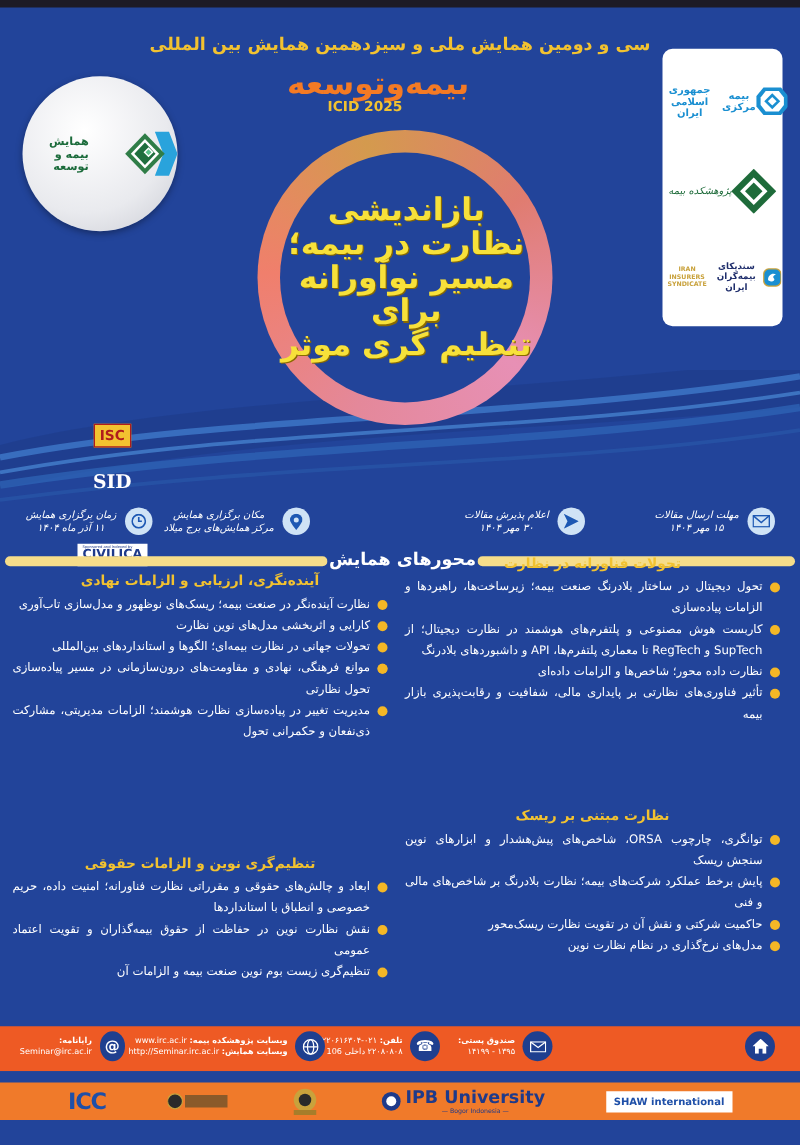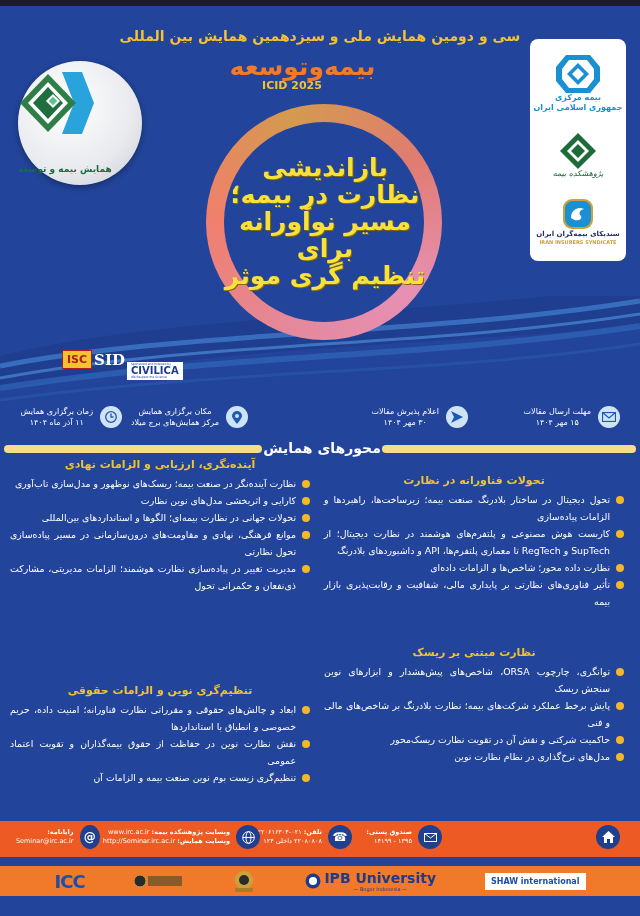--- a/index.html
+++ b/index.html
@@ -22,33 +22,33 @@
     position: absolute; top: 73px; left: 0; width: 584px; text-align: center;
     color: #f2c230; font-size: 11px; font-weight: bold; direction: ltr;
   }
   
   .partner-panel {
     position: absolute; right: 14px; top: 33px; width: 96px; height: 222px;
     background: #fff; border-radius: 8px;
     display: flex; flex-direction: column; align-items: center; justify-content: space-around;
     padding: 6px 2px;
   }
-  .plogo { display: flex; flex-direction: column; align-items: center; }
+  .plogo { display: flex; flex-direction: row; align-items: center; }
   .plogo .cap { font-size: 8px; font-weight: bold; text-align: center; line-height: 1.2; }
   .plogo .cap.blue { color: #1a8fd1; }
   .plogo .cap.green { color: #1e6b3a; font-style: italic; font-weight: normal; }
   .plogo .cap.dark { color: #1e2d6b; font-size: 7px; }
   .plogo .cap.en { color: #c9a23c; font-size: 5px; direction: ltr; }
   
   .conf-logo {
     position: absolute; left: 18px; top: 55px; width: 124px; height: 124px;
     border-radius: 50%;
     background: radial-gradient(circle at 40% 35%, #ffffff 0%, #e9eaee 60%, #c9cbd3 100%);
     box-shadow: 0 2px 6px rgba(0,0,0,0.35);
-    display: flex; flex-direction: column; align-items: flex-end; justify-content: center; gap: 28px;
+    display: flex; flex-direction: row; align-items: center; justify-content: center; gap: 28px;
   }
   .conf-logo .cap { font-size: 9px; color: #1b6b3b; font-weight: bold; margin-top: 2px; }
   
   .ring {
     position: absolute; left: 206px; top: 98px; width: 236px; height: 236px; border-radius: 50%;
     background: conic-gradient(from 200deg, #e4889a, #f07f6c, #d49a4e, #e07c70, #e790b5, #e4889a);
   }
   .ring-inner {
     position: absolute; left: 18px; top: 18px; width: 200px; height: 200px; border-radius: 50%;
     background: #22449a;
@@ -56,32 +56,32 @@
   .main-title {
     position: absolute; left: 210px; top: 148px; width: 230px; text-align: center;
     color: #f7e13a; font-weight: bold; line-height: 1.08;
     text-shadow: 1px 1px 0 #8a6a00;
   }
   .main-title div { font-size: 25px; }
   
   .waves { position: absolute; left: 0; top: 290px; width: 640px; height: 120px; }
   
   .index-logos {
-    position: absolute; left: 62px; top: 333px; display: flex; align-items: center; gap: 2px; direction: ltr;
+    position: absolute; left: 62px; top: 333px; display: flex; align-items: center; gap: 18px; direction: ltr; flex-direction: column;
   }
   .isc { background: #f2c230; color: #b01c1c; font-weight: bold; font-size: 11px; padding: 2px 4px; border: 1px solid #b01c1c; }
   .sid { color: #fff; font-family: "DejaVu Serif", serif; font-weight: bold; font-size: 15px; }
   .civ { background: #fff; color: #1e3a8a; font-size: 10px; font-weight: bold; padding: 1px 4px; line-height: 1; margin-top: 23px; }
   .civ small { display: block; font-size: 3px; font-weight: normal; }
   
   .info-row {
     position: absolute; top: 400px; left: 0; width: 640px; height: 32px;
   }
   .info-item {
-    position: absolute; top: 0; display: flex; align-items: flex-start; gap: 7px;
+    position: absolute; top: 0; display: flex; align-items: flex-start; gap: 7px; font-style: italic;
   }
   .info-icon {
     width: 22px; height: 22px; border-radius: 50%; background: #cfe3f6;
     display: flex; align-items: center; justify-content: center; color: #1d58b3; font-size: 12px; font-weight: bold;
   }
   .info-text { color: #fff; font-size: 8px; line-height: 1.4; text-align: center; }
   
   .axes-bar {
     position: absolute; top: 436px; left: 0; width: 640px; height: 14px;
   }
@@ -256,21 +256,21 @@
       </div>
     </div>
   </div>
 
   <div class="axes-bar">
     <div class="line" style="left:4px; width:258px;"></div>
     <div class="line" style="left:382px; width:254px;"></div>
   </div>
   <div class="axes-title">محورهای همایش</div>
 
-  <div class="section" style="right:16px; top:468px; width:300px;">
+  <div class="section" style="right:16px; top:438px; width:300px;">
     <div class="sec-title">تحولات فناورانه در نظارت</div>
     <ul class="sec-list">
       <li><span class="bullet"></span><span>تحول دیجیتال در ساختار بلادرنگ صنعت بیمه؛ زیرساخت‌ها، راهبردها و الزامات پیاده‌سازی</span></li>
       <li><span class="bullet"></span><span>کاربست هوش مصنوعی و پلتفرم‌های هوشمند در نظارت دیجیتال؛ از SupTech و RegTech تا معماری پلتفرم‌ها، API و داشبوردهای بلادرنگ</span></li>
       <li><span class="bullet"></span><span>نظارت داده محور؛ شاخص‌ها و الزامات داده‌ای</span></li>
       <li><span class="bullet"></span><span>تأثیر فناوری‌های نظارتی بر پایداری مالی، شفافیت و رقابت‌پذیری بازار بیمه</span></li>
     </ul>
   </div>
 
   <div class="section" style="right:16px; top:640px; width:300px;">
@@ -321,21 +321,21 @@
       </div>
       <div class="fc-text">
         <b>صندوق پستی:</b>
         <div>۱۳۹۵ - ۱۴۱۹۹</div>
       </div>
     </div>
     <div class="fc-item" style="right:288px;">
       <div class="fc-icon">☎</div>
       <div class="fc-text">
         <div><b>تلفن:</b> <span>۰۲۱-۲۲۰۶۱۶۳۰۴</span></div>
-        <div>۲۲۰۸۰۸۰۸ داخلی ۱۲۴</div>
+        <div>۲۲۰۸۰۸۰۸ داخلی 106</div>
       </div>
     </div>
     <div class="fc-item" style="right:380px;">
       <div class="fc-icon">
         <svg width="13" height="13" viewBox="0 0 13 13">
             <circle cx="6.5" cy="6.5" r="5.8" fill="none" stroke="#fff" stroke-width="1"></circle>
             <ellipse cx="6.5" cy="6.5" rx="2.5" ry="5.8" fill="none" stroke="#fff" stroke-width="1"></ellipse>
             <line x1="0.7" y1="6.5" x2="12.3" y2="6.5" stroke="#fff" stroke-width="1"></line>
           </svg>
       </div>

